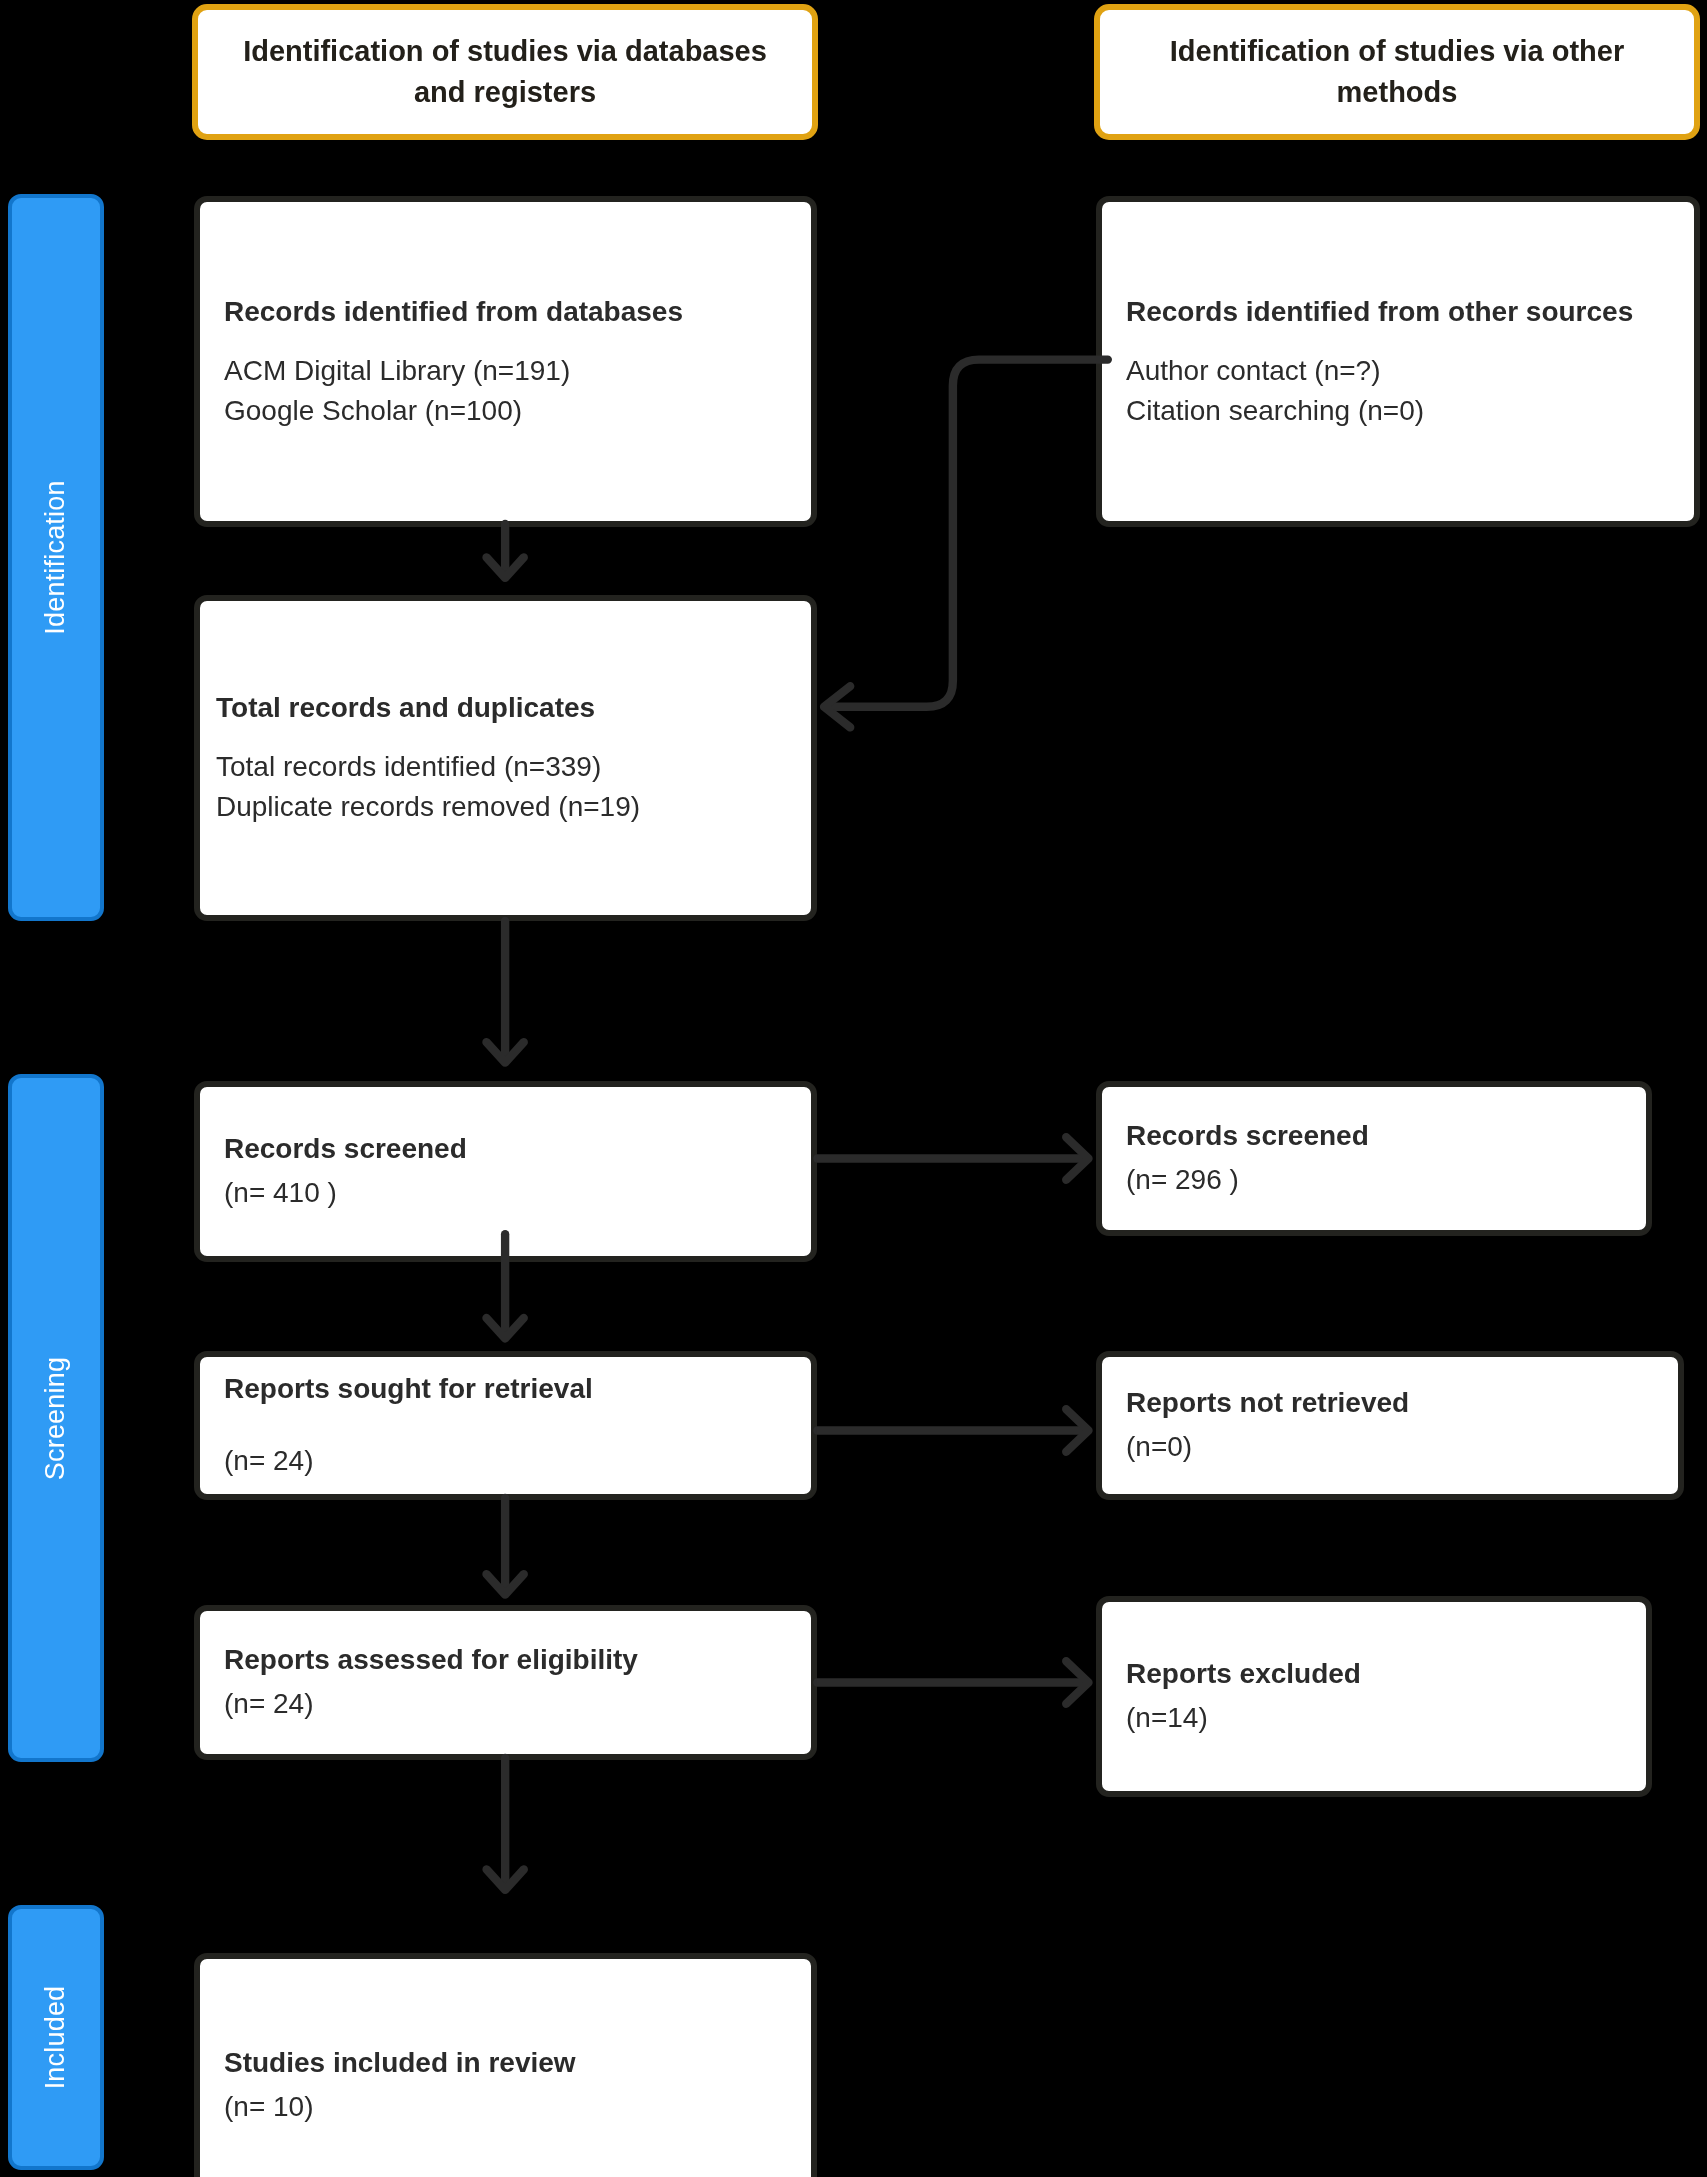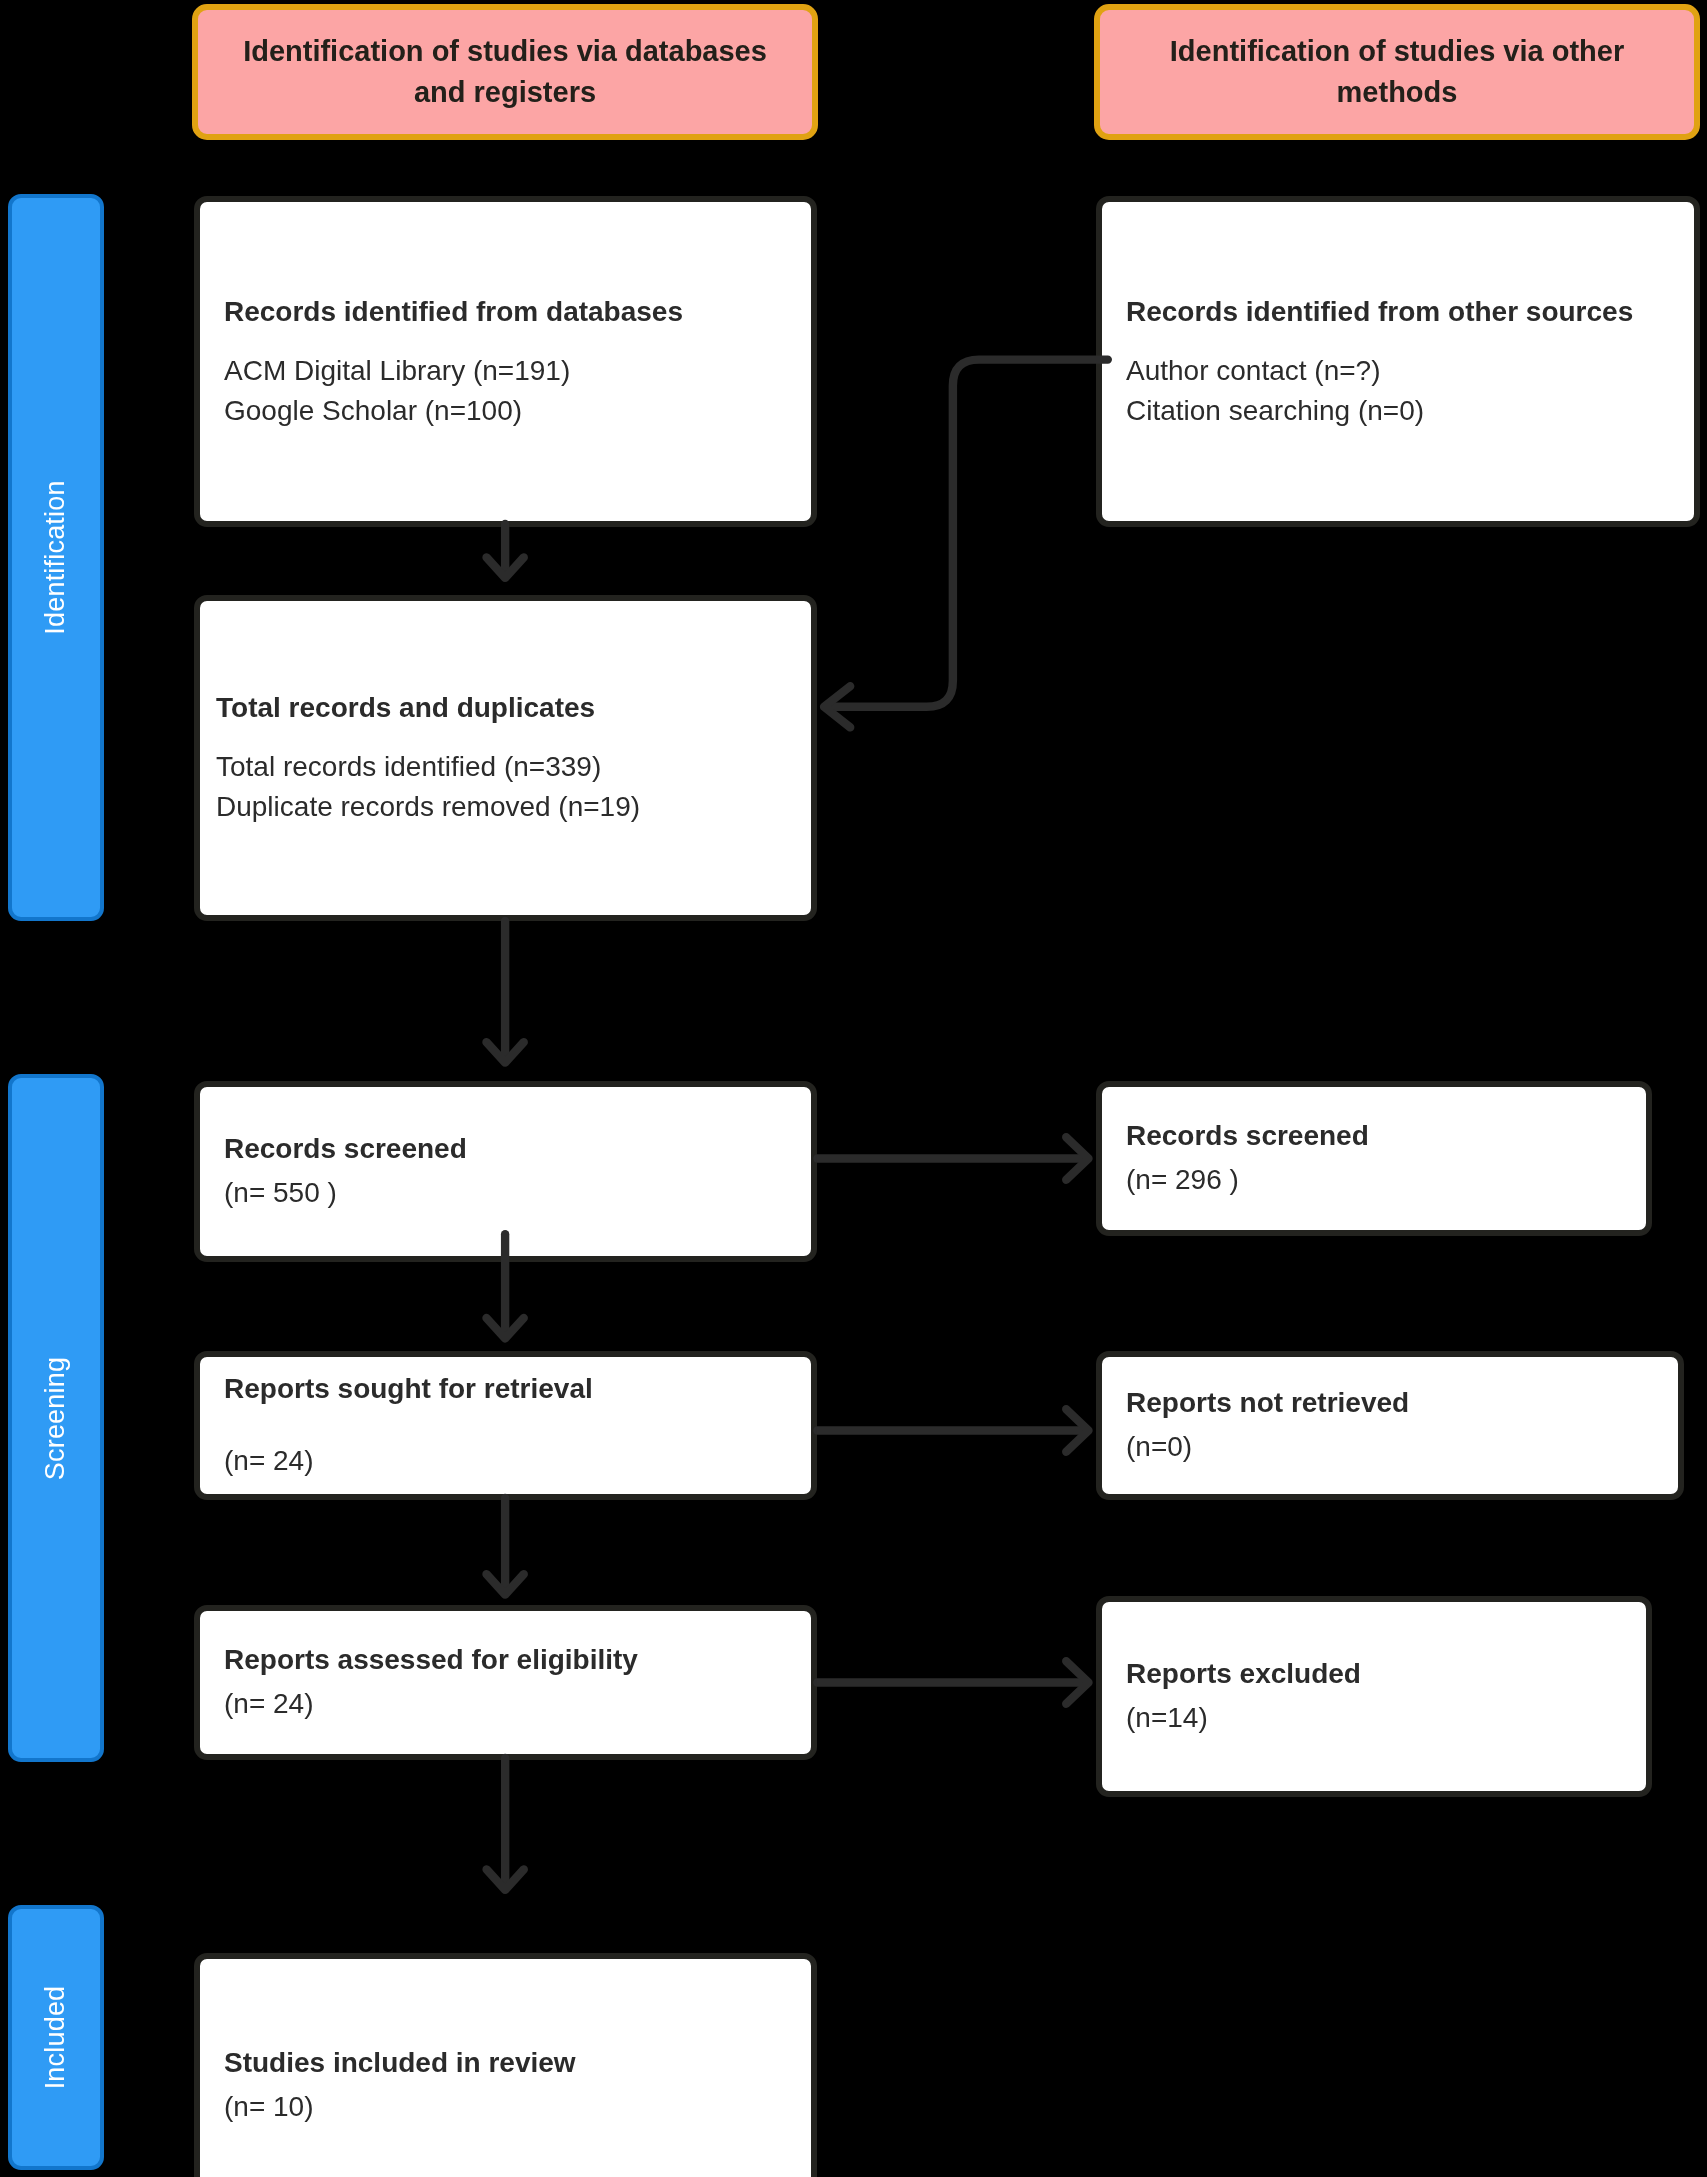--- a/index.html
+++ b/index.html
@@ -36,21 +36,21 @@
     color: #ffffff;
     font-size: 27px;
     font-weight: 400;
     letter-spacing: 0.2px;
     font-family: "Liberation Sans", sans-serif;
   }
 
   
   .header-box {
     position: absolute;
-    background: #fca5a5;
+    background: #ffffff;
     border: 6.5px solid #e0a212;
     border-radius: 15px;
     box-sizing: border-box;
     display: flex;
     align-items: center;
     justify-content: center;
     text-align: center;
     padding: 9.3px 24px;
   }
   .header-box .header-text {
@@ -150,21 +150,21 @@
     <div class="node-title">Total records and duplicates</div>
     <div class="node-lines">
       <div class="node-line">Total records identified (n=339)</div>
       <div class="node-line">Duplicate records removed (n=19)</div>
     </div>
   </div>
 
   <div class="node-box" style="left:194px; top:1081px; width:623px; height:181px;">
     <div class="node-title">Records screened</div>
     <div class="node-lines tight">
-      <div class="node-line">(n= 550 )</div>
+      <div class="node-line">(n= 410 )</div>
     </div>
   </div>
 
   <div class="node-box" style="left:1096px; top:1081px; width:556px; height:155px;">
     <div class="node-title">Records screened</div>
     <div class="node-lines tight">
       <div class="node-line">(n= 296 )</div>
     </div>
   </div>
 

